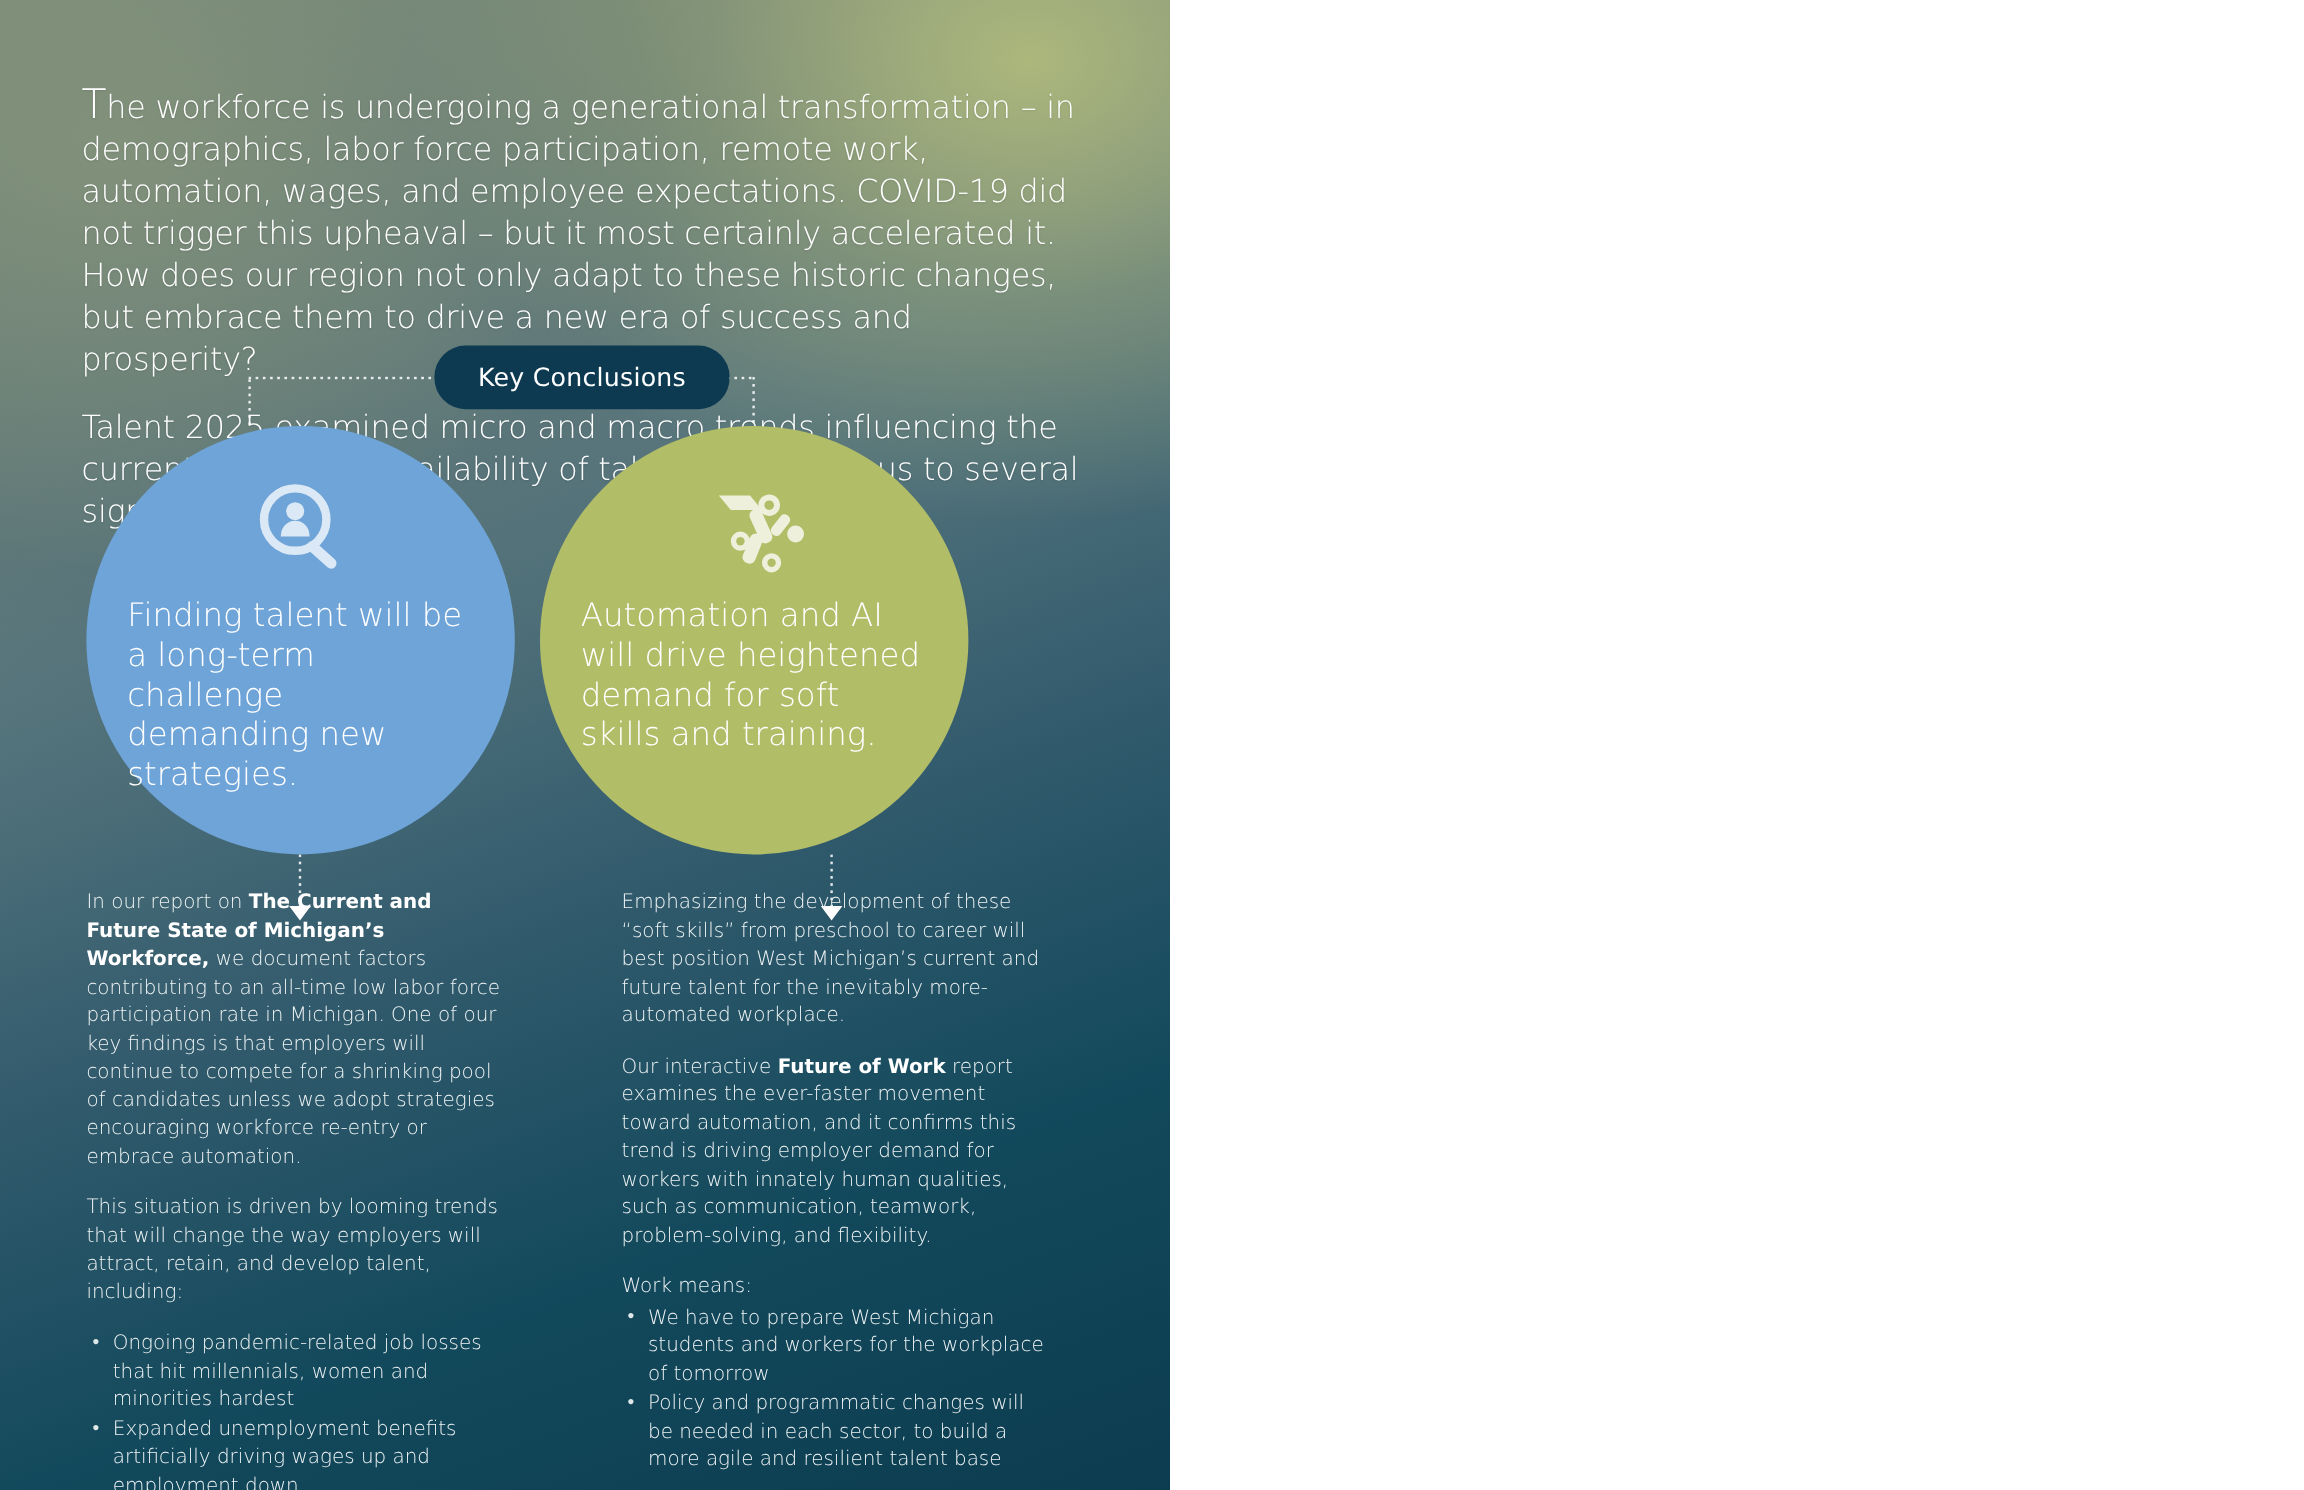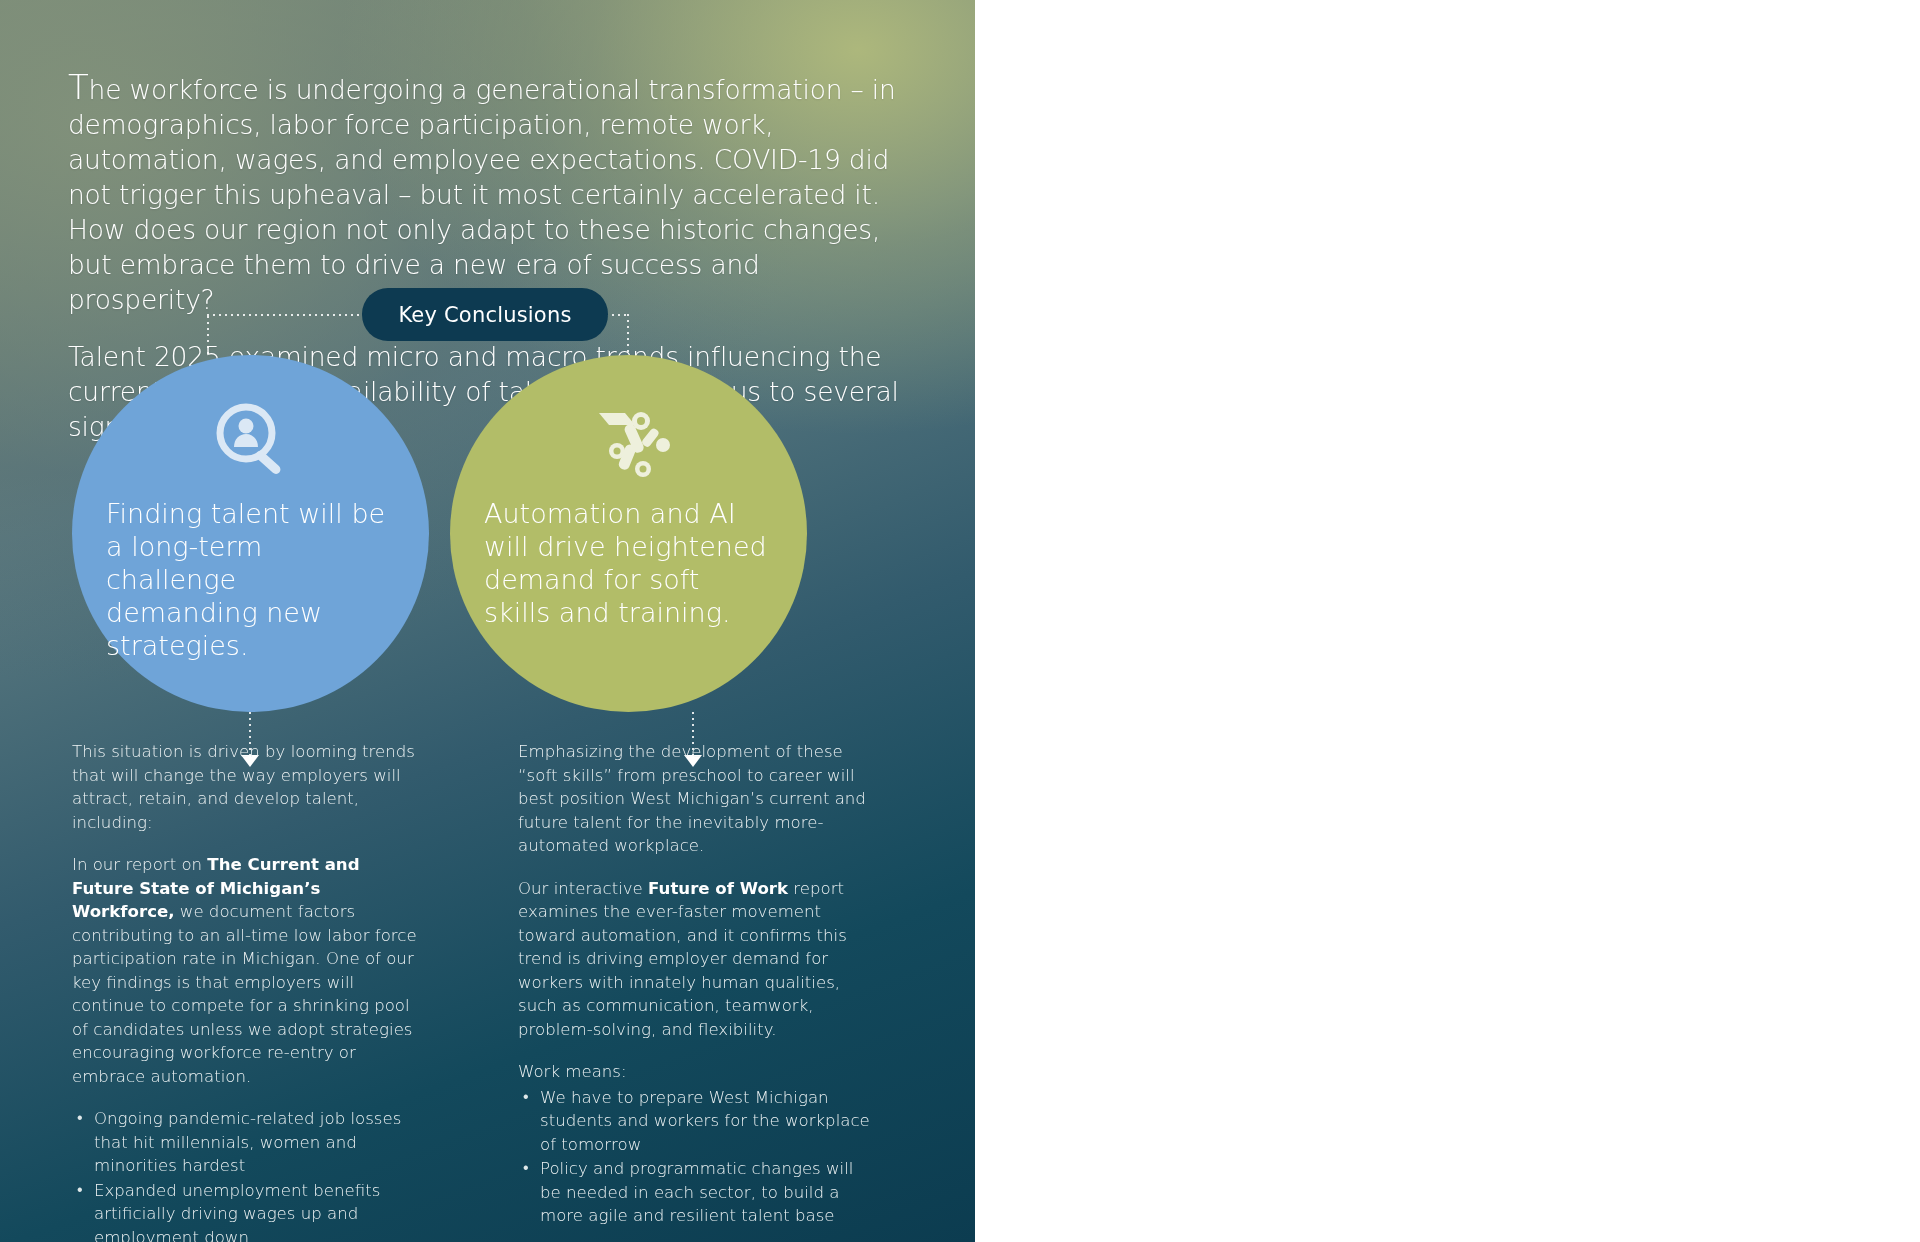--- a/index.html
+++ b/index.html
@@ -151,22 +151,22 @@
         </div>
         <div class="circle-text">Automation and AI will drive heightened demand for soft skills and training.</div>
       </div>
 
       <div class="dot-v" style="left:249px; top:712px; height:45px;"></div>
       <div class="arrow-down" style="left:241px; top:755px;"></div>
       <div class="dot-v" style="left:692px; top:712px; height:45px;"></div>
       <div class="arrow-down" style="left:684px; top:755px;"></div>
 
       <div class="col-body" id="col-left-body">
+        <p><span>In our report on </span><b>The Current and Future State of Michigan’s Workforce,</b><span> we document factors contributing to an all-time low labor force participation rate in Michigan. One of our key findings is that employers will continue to compete for a shrinking pool of candidates unless we adopt strategies encouraging workforce re-entry or embrace automation.</span></p>
         <p>This situation is driven by looming trends that will change the way employers will attract, retain, and develop talent, including:</p>
-        <p><span>In our report on </span><b>The Current and Future State of Michigan’s Workforce,</b><span> we document factors contributing to an all-time low labor force participation rate in Michigan. One of our key findings is that employers will continue to compete for a shrinking pool of candidates unless we adopt strategies encouraging workforce re-entry or embrace automation.</span></p>
         <ul>
           <li>Ongoing pandemic-related job losses that hit millennials, women and minorities hardest</li>
           <li>Expanded unemployment benefits artificially driving wages up and employment down</li>
 
         </ul>
       </div>
 
       <div class="col-body" id="col-right-body">
         <p>Emphasizing the development of these “soft skills” from preschool to career will best position West Michigan’s current and future talent for the inevitably more-automated workplace.</p>
         <p><span>Our interactive </span><b>Future of Work</b><span> report examines the ever-faster movement toward automation, and it confirms this trend is driving employer demand for workers with innately human qualities, such as communication, teamwork, problem-solving, and flexibility.</span></p>

